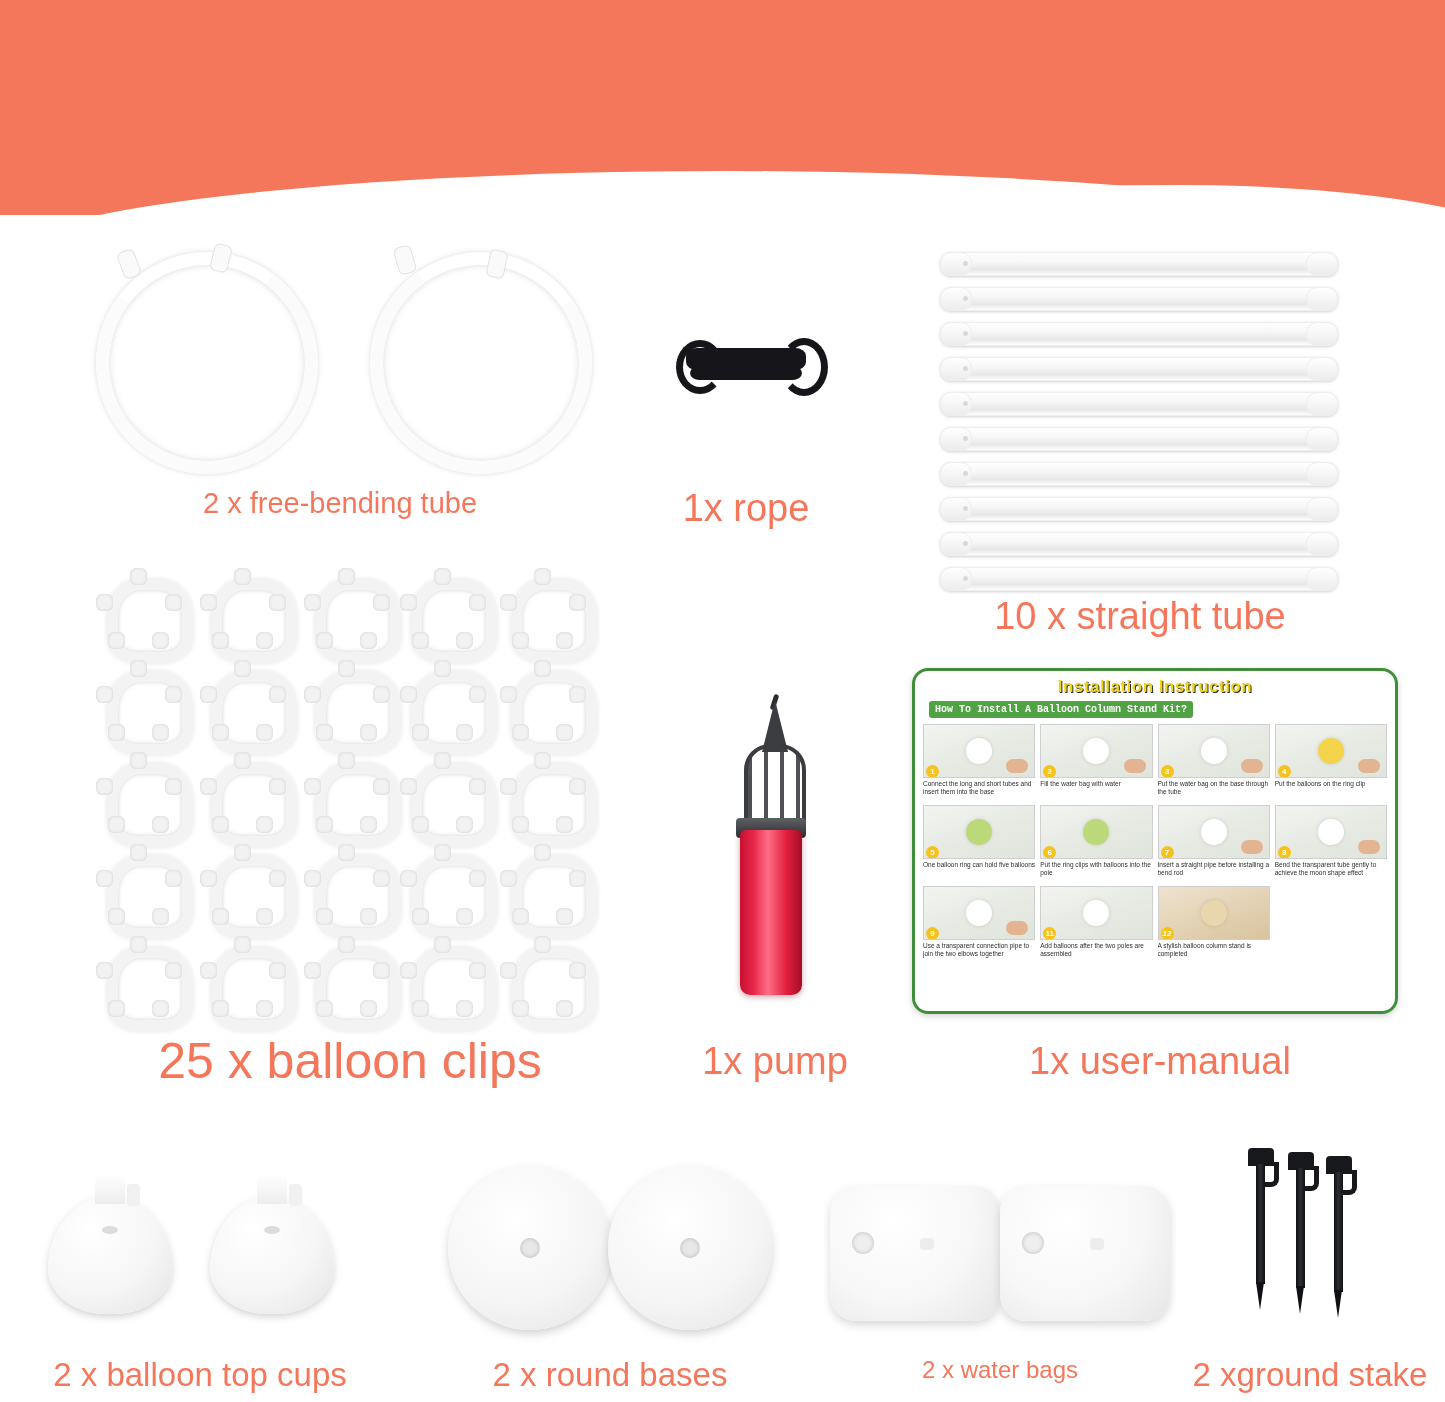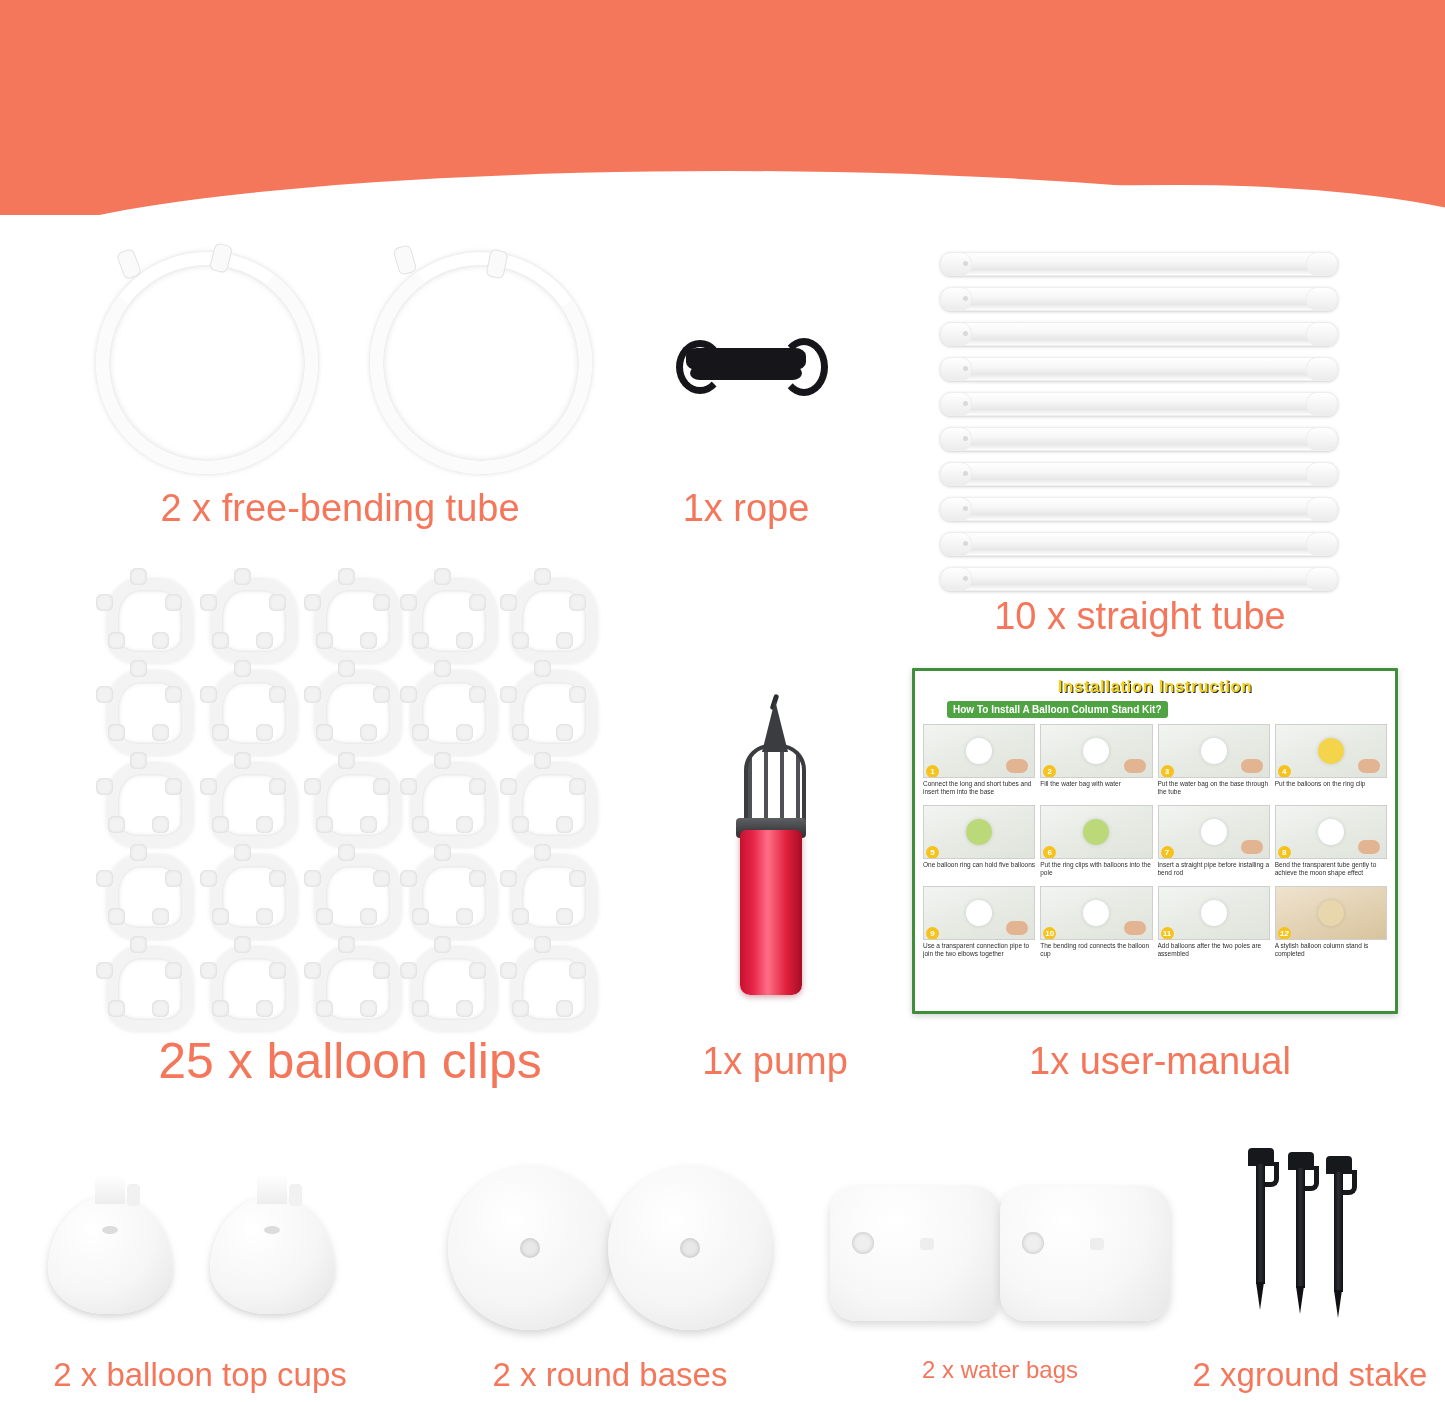--- a/index.html
+++ b/index.html
@@ -212,21 +212,21 @@
     transform: rotate(18deg);
   }
 
   
   .manual {
     position: absolute;
     left: 912px; top: 668px;
     width: 480px; height: 340px;
     background: #ffffff;
     border: 3px solid #3f8f3a;
-    border-radius: 1px;
+    border-radius: 16px;
     box-shadow: 0 2px 6px rgba(0,0,0,0.18);
     overflow: hidden;
   }
   .manual-title {
     text-align: center;
     font-size: 17px;
     font-weight: bold;
     color: #f2d21a;
     text-shadow: 1px 1px 0 #2a2a2a;
     margin: 6px 0 2px;
@@ -402,21 +402,21 @@
 
   <div>
     <div class="ring r1"></div>
     <div class="ring-tip" style="left:120px; top:250px; transform:rotate(-20deg);"></div>
     <div class="ring-tip" style="left:212px; top:244px; transform:rotate(14deg);"></div>
 
     <div class="ring r2"></div>
     <div class="ring-tip" style="left:396px; top:246px; transform:rotate(-16deg);"></div>
     <div class="ring-tip" style="left:488px; top:250px; transform:rotate(12deg);"></div>
   </div>
-  <div class="caption" style="left:0px; top:487px; width:680px; font-size:38px;">2 x free-bending tube</div>
+  <div class="caption" style="left:0px; top:487px; width:680px; font-size:29px;">2 x free-bending tube</div>
 
   <div class="rope-wrap">
     <div class="rope-loopL"></div>
     <div class="rope-loopR"></div>
     <div class="rope-band"></div>
     <div class="rope-band b2"></div>
   </div>
   <div class="caption" style="left:596px; top:487px; width:300px; font-size:38px;">1x rope</div>
 
   <div>
@@ -685,21 +685,21 @@
     <div class="pump-hose"></div>
     <div class="pump-nozzle"></div>
     <div class="pump-cage"></div>
     <div class="pump-collar"></div>
     <div class="pump-body"></div>
   </div>
   <div class="caption" style="left:640px; top:1040px; width:270px; font-size:38px;">1x pump</div>
 
   <div class="manual">
     <div class="manual-title">Installation Instruction</div>
-    <div style="padding-left:24px;">
+    <div style="padding-left:6px;font-family:Liberation Mono, monospace;">
       <span class="manual-sub">How To Install A Balloon Column Stand Kit?</span>
     </div>
     <div class="manual-grid">
       <div class="m-cell">
         <div class="m-photo">
             <span class="obj"></span>
             <span class="hand"></span>
             <span class="m-num">1</span>
           </div>
         <div class="m-text">Connect the long and short tubes and insert them into the base</div>
@@ -760,28 +760,20 @@
         <div class="m-text">Bend the transparent tube gently to achieve the moon shape effect</div>
       </div>
 
       <div class="m-cell">
         <div class="m-photo">
             <span class="obj"></span>
             <span class="hand"></span>
             <span class="m-num">9</span>
           </div>
         <div class="m-text">Use a transparent connection pipe to join the two elbows together</div>
-      </div>
-      <div class="m-cell">
-        <div class="m-photo">
-            <span class="obj"></span>
-            <span class="hand"></span>
-            <span class="m-num">10</span>
-          </div>
-        <div class="m-text">The bending rod connects the balloon cup</div>
       </div>
       <div class="m-cell">
         <div class="m-photo">
             <span class="obj"></span>
             <span class="m-num">11</span>
           </div>
         <div class="m-text">Add balloons after the two poles are assembled</div>
       </div>
       <div class="m-cell">
         <div class="m-photo final">

